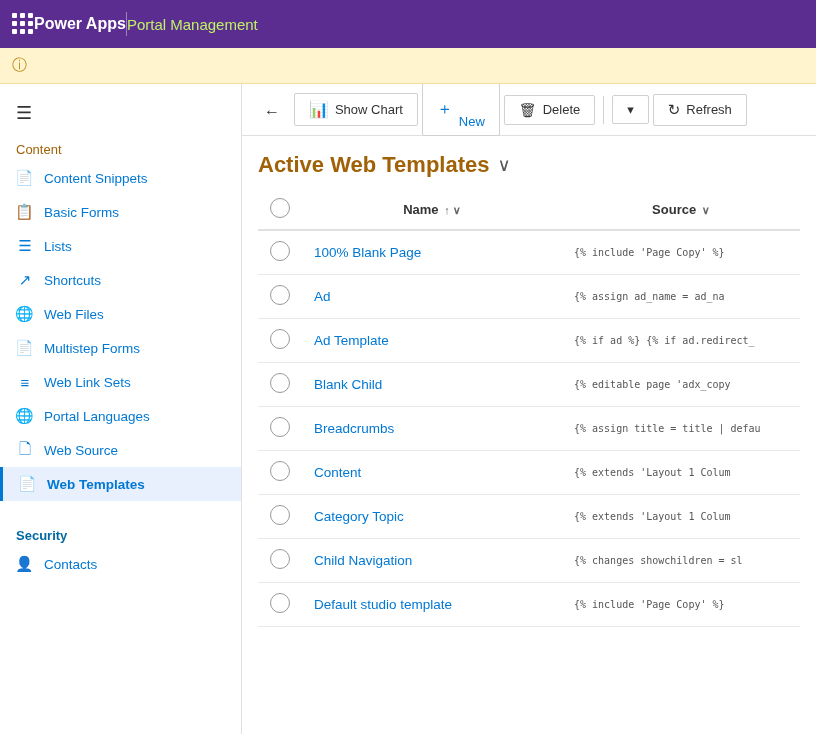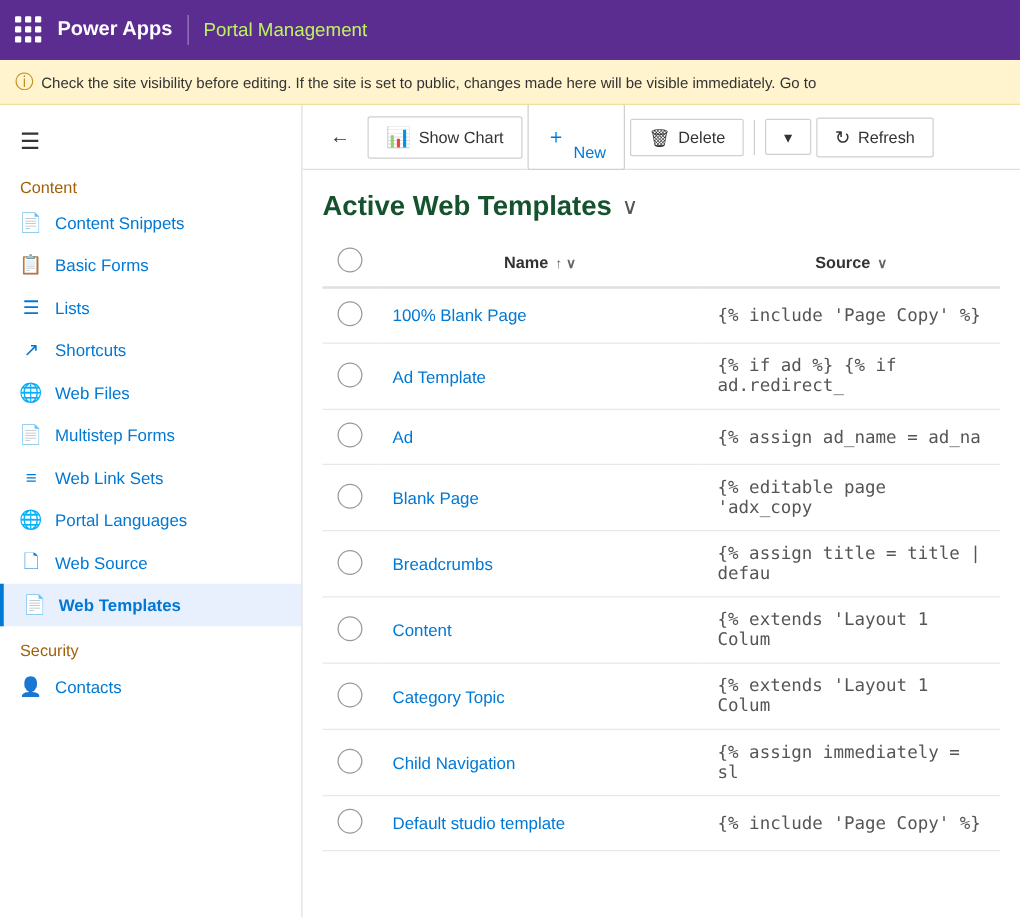--- a/index.html
+++ b/index.html
@@ -5,21 +5,21 @@
     * { margin: 0; padding: 0; box-sizing: border-box; }
     body { font-family: 'Segoe UI', sans-serif; font-size: 14px; background: #fff; width: 816px; height: 734px; overflow: hidden; }
 
     
     .top-bar {
       background: #5c2d91;
       height: 48px;
       display: flex;
       align-items: center;
       padding: 0 12px;
-      gap: 12px;
+      gap: 0;
     }
     .top-bar-dots {
       display: grid;
       grid-template-columns: repeat(3,6px);
       grid-template-rows: repeat(3,6px);
       gap: 2px;
     }
     .top-bar-dot { width: 5px; height: 5px; background: white; border-radius: 1px; }
     .top-bar-title { color: white; font-size: 16px; font-weight: 600; }
     .top-bar-divider { width: 1px; height: 24px; background: rgba(255,255,255,0.4); }
@@ -86,23 +86,24 @@
       width: 18px;
       height: 18px;
       display: flex;
       align-items: center;
       justify-content: center;
       font-size: 15px;
       flex-shrink: 0;
     }
     .sidebar-section-title2 {
       font-size: 13px;
-      font-weight: 400;
-      color: #a16207;
+      font-weight: 700;
+      color: #0369a1;
       padding: 12px 16px 4px 16px;
+      margin-top: 15px;
     }
 
     
     .content-area {
       flex: 1;
       display: flex;
       flex-direction: column;
       overflow: hidden;
     }
 
@@ -156,21 +157,21 @@
     }
     .table-title-row {
       display: flex;
       align-items: center;
       gap: 8px;
       padding: 16px 0 12px 0;
     }
     .table-title {
       font-size: 22px;
       font-weight: 600;
-      color: #14532d;
+      color: #a16207;
     }
     .table-title-chevron { font-size: 18px; color: #555; }
 
     
     .data-table {
       width: 100%;
       border-collapse: collapse;
     }
     .data-table th {
       text-align: center;
@@ -191,21 +192,21 @@
       margin-top: 38px;
     }
     .data-table td.name-cell a, .data-table td.name-cell span {
       color: #0078d4;
       text-decoration: none;
       cursor: pointer;
     }
     .data-table td.source-cell {
       color: #555;
       font-family: 'Consolas', monospace;
-      font-size: 14px;
+      font-size: 10px;
     }
     .row-select {
       width: 20px;
       height: 20px;
       border: 1px solid #999;
       border-radius: 50%;
       display: inline-block;
       cursor: pointer;
     }
     .col-sort { font-size: 11px; color: #666; margin-left: 2px; }
@@ -225,21 +226,20 @@
       <div class="top-bar-dot"></div>
       <div class="top-bar-dot"></div>
   </div>
   <span class="top-bar-title">Power Apps</span>
   <div class="top-bar-divider"></div>
   <span class="top-bar-subtitle">Portal Management</span>
 </div>
 
 <div class="warning-bar">
   <span class="warning-icon">ⓘ</span>
-  <span>Check the site visibility before editing. If the site is set to public, changes made here will be visible immediately. Go to</span>
 </div>
 
 <div class="main-layout">
 
   <div class="sidebar">
     <div class="sidebar-hamburger">☰</div>
     <div class="sidebar-section-title">Content</div>
 
     <div class="sidebar-item">
       <span class="sidebar-item-icon">📄</span>
@@ -345,39 +345,39 @@
     <td class="name-cell">
       <a>100% Blank Page</a>
     </td>
     <td class="source-cell">{% include 'Page Copy' %}</td>
   </tr>
             <tr>
     <td style="text-align:center;">
       <span class="row-select"></span>
     </td>
     <td class="name-cell">
+      <a>Ad</a>
+    </td>
+    <td class="source-cell">{% assign ad_name = ad_na</td>
+  </tr>
+            <tr>
+    <td style="text-align:center;">
+      <span class="row-select"></span>
+    </td>
+    <td class="name-cell">
       <a>Ad Template</a>
     </td>
     <td class="source-cell">{% if ad %} {% if ad.redirect_</td>
   </tr>
             <tr>
     <td style="text-align:center;">
       <span class="row-select"></span>
     </td>
     <td class="name-cell">
-      <a>Ad</a>
-    </td>
-    <td class="source-cell">{% assign ad_name = ad_na</td>
-  </tr>
-            <tr>
-    <td style="text-align:center;">
-      <span class="row-select"></span>
-    </td>
-    <td class="name-cell">
-      <a>Blank Page</a>
+      <a>Blank Child</a>
     </td>
     <td class="source-cell">{% editable page 'adx_copy</td>
   </tr>
             <tr>
     <td style="text-align:center;">
       <span class="row-select"></span>
     </td>
     <td class="name-cell">
       <a>Breadcrumbs</a>
     </td>
@@ -401,21 +401,21 @@
     </td>
     <td class="source-cell">{% extends 'Layout 1 Colum</td>
   </tr>
             <tr>
     <td style="text-align:center;">
       <span class="row-select"></span>
     </td>
     <td class="name-cell">
       <a>Child Navigation</a>
     </td>
-    <td class="source-cell">{% assign immediately = sl</td>
+    <td class="source-cell">{% changes showchildren = sl</td>
   </tr>
             <tr>
     <td style="text-align:center;">
       <span class="row-select"></span>
     </td>
     <td class="name-cell">
       <a>Default studio template</a>
     </td>
     <td class="source-cell">{% include 'Page Copy' %}</td>
   </tr>

